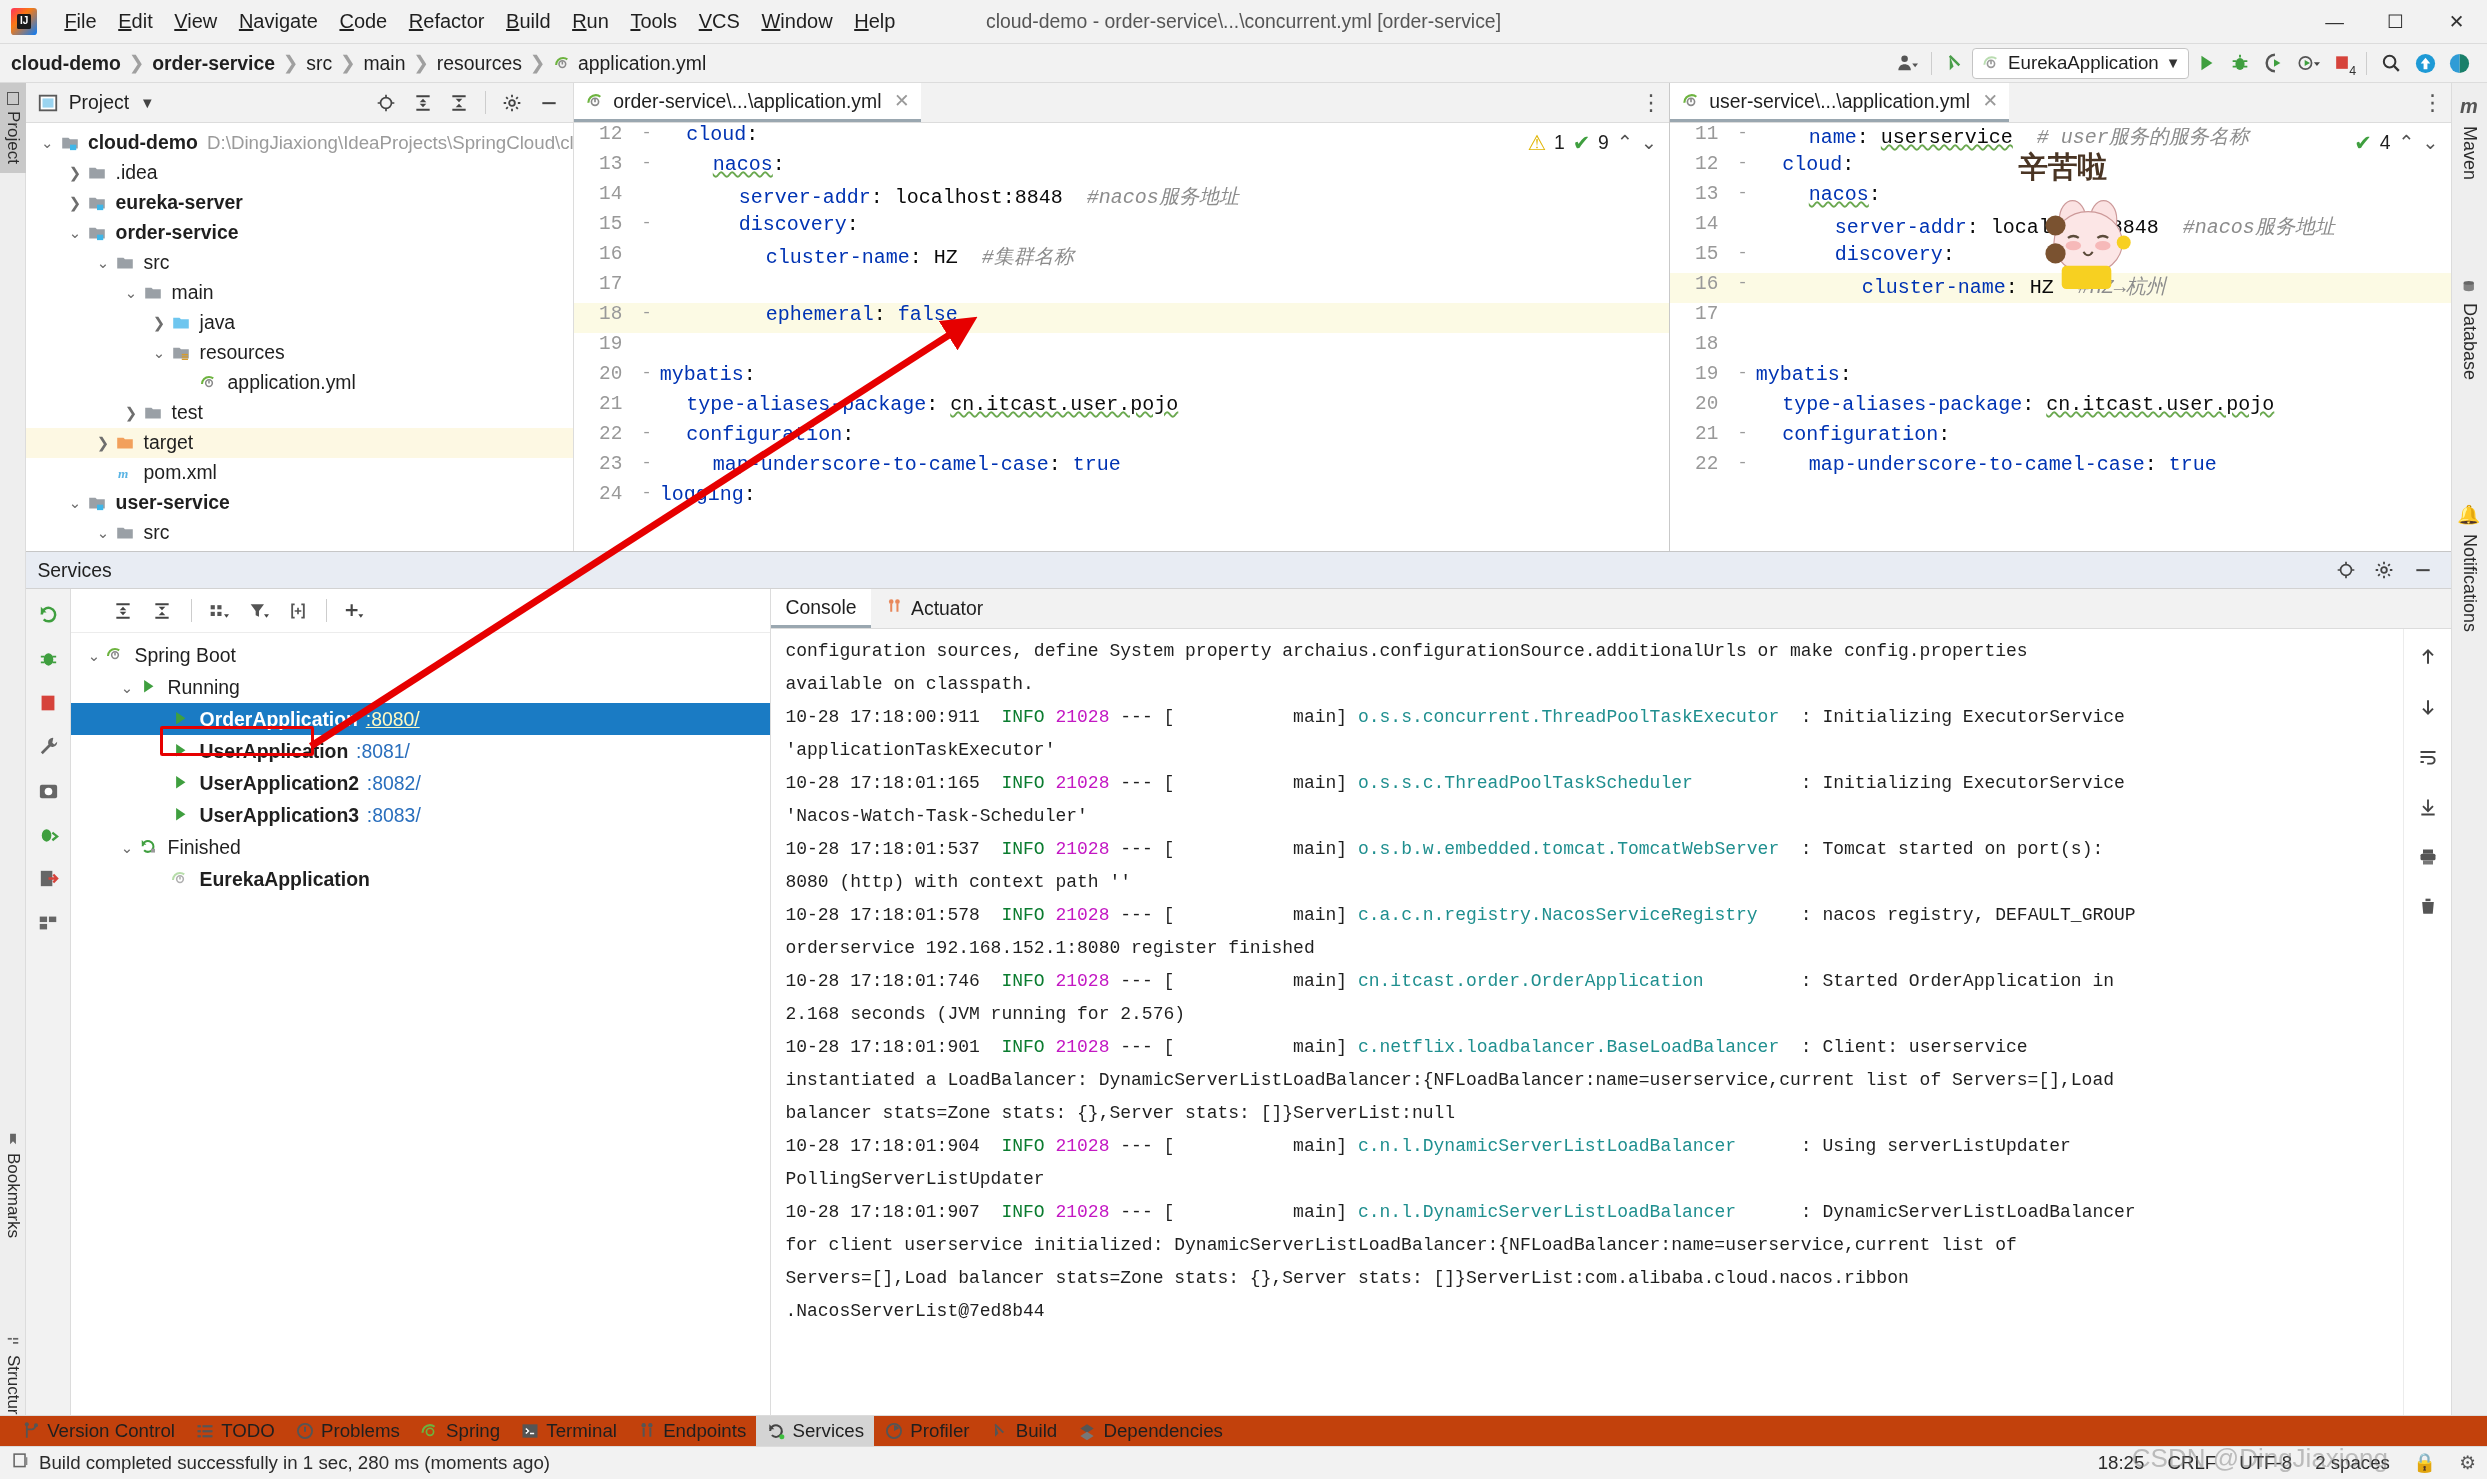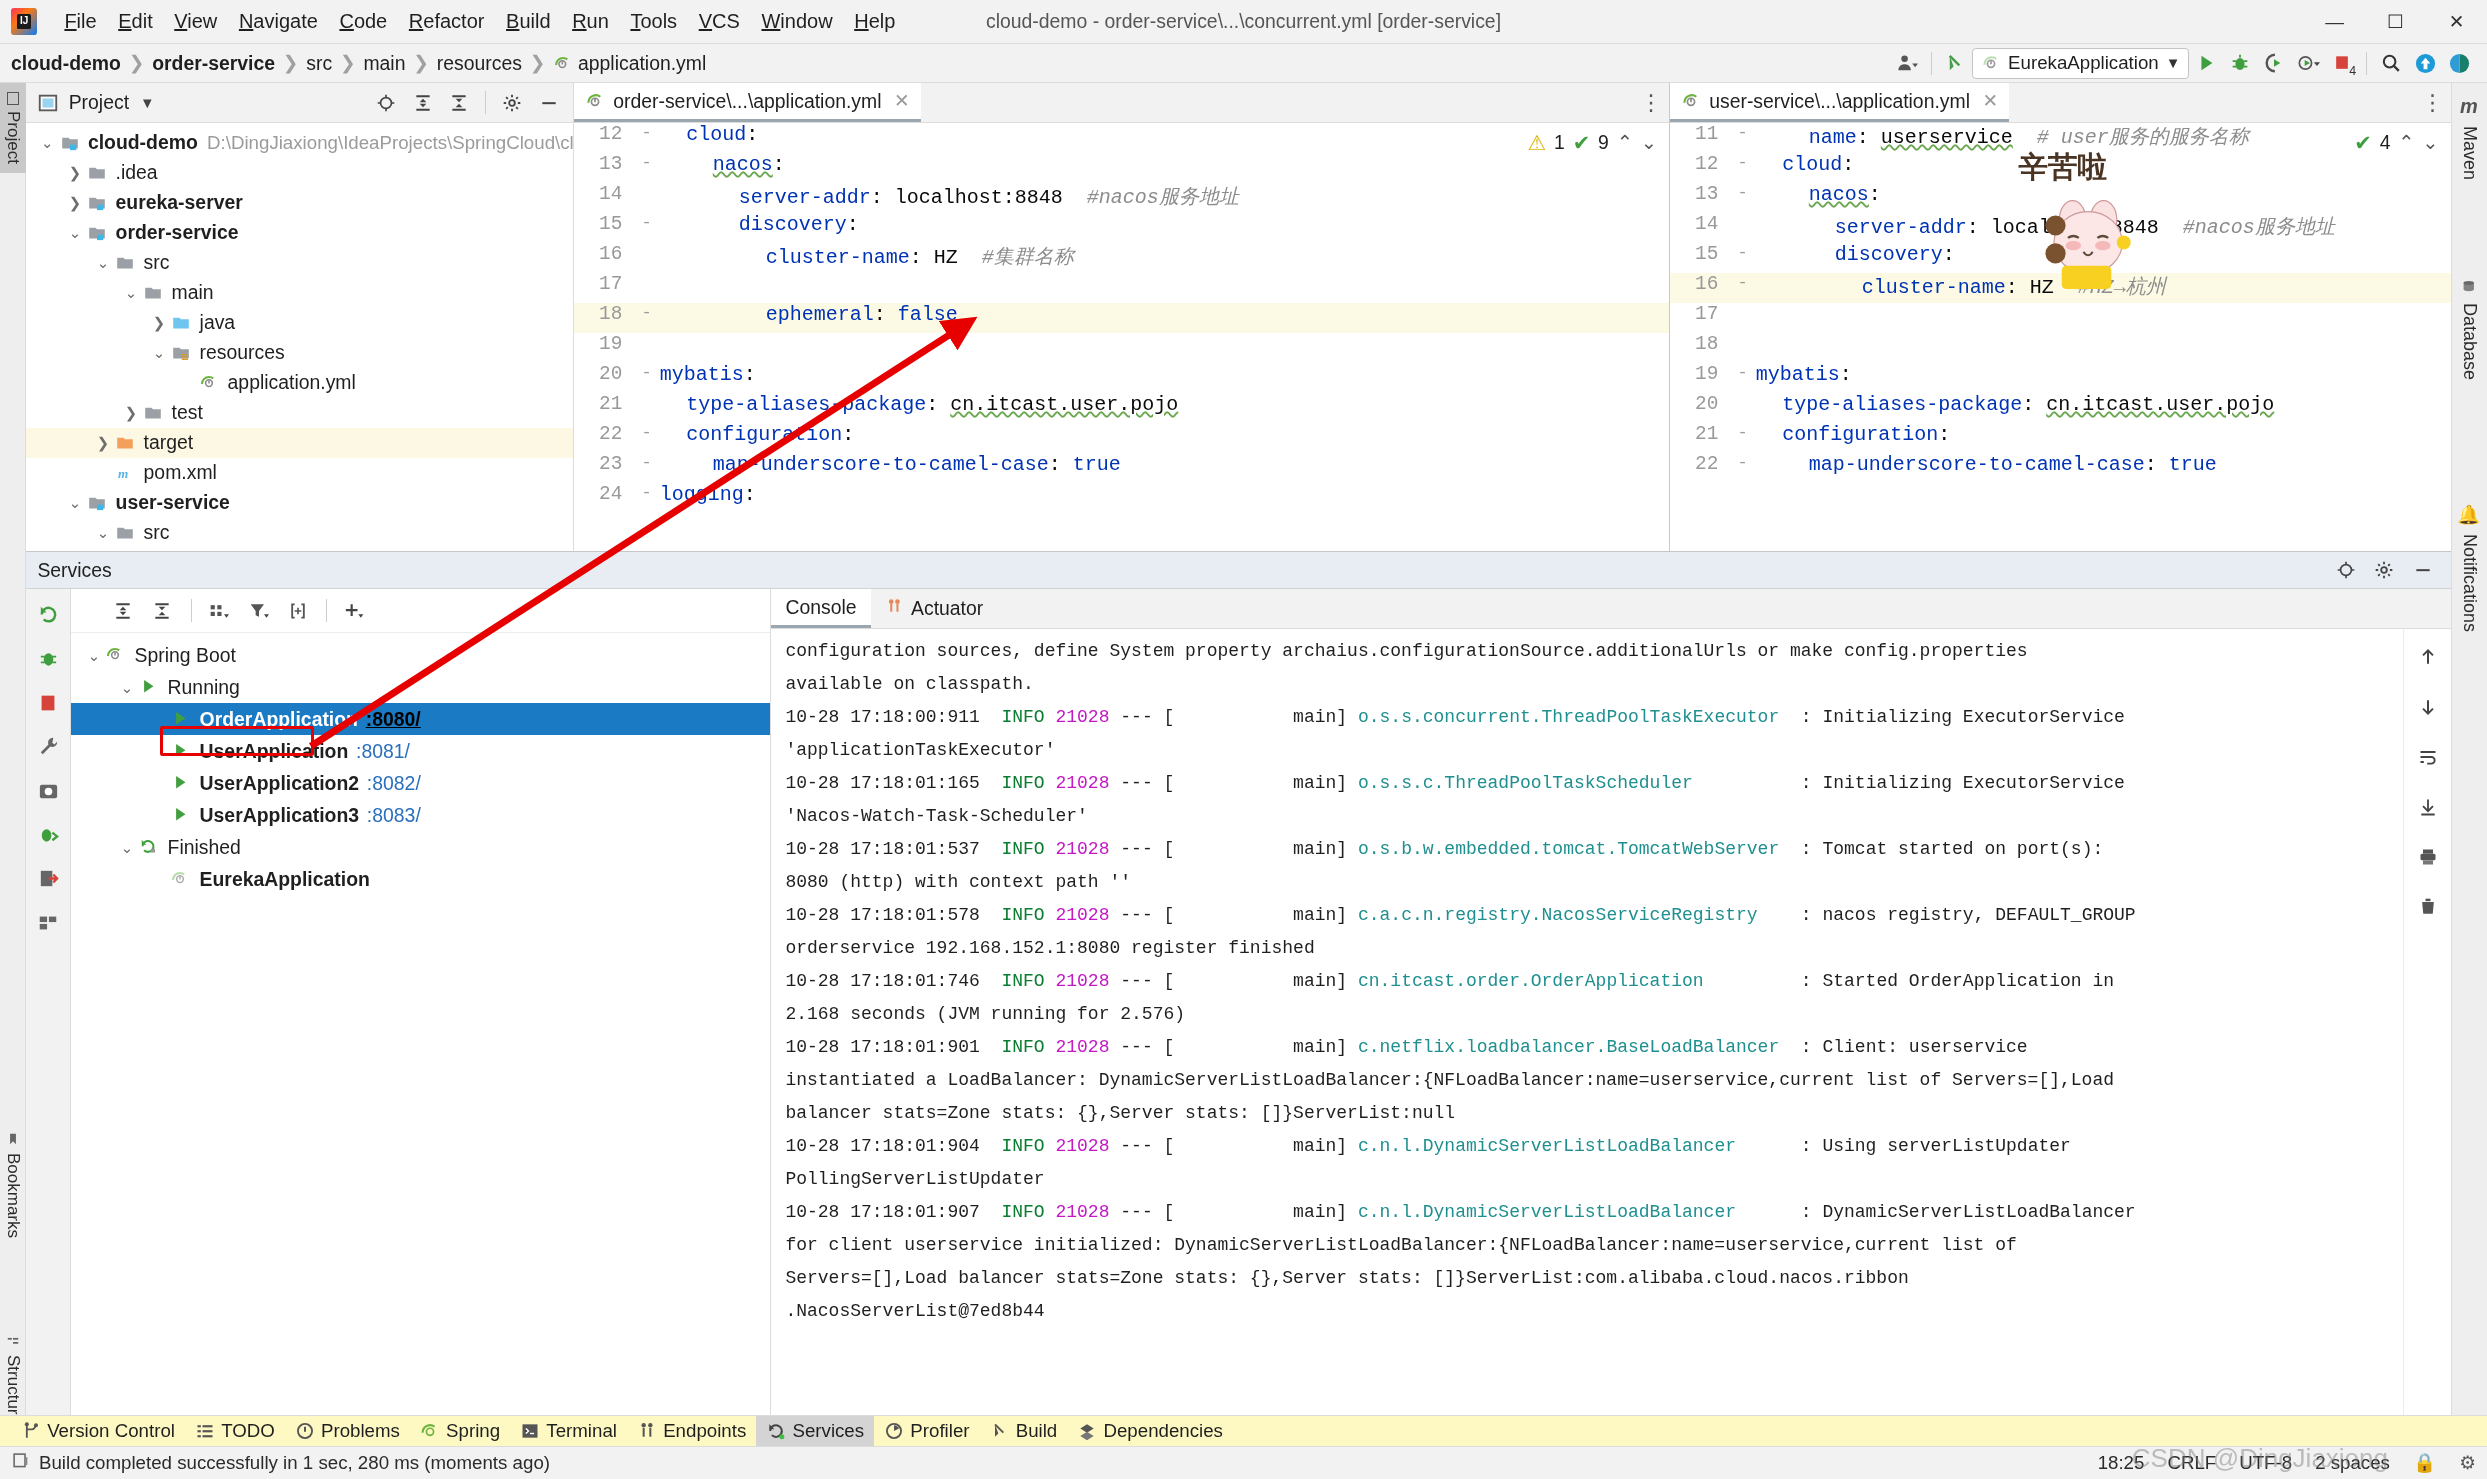--- a/index.html
+++ b/index.html
@@ -121,41 +121,41 @@
       display:flex; flex-direction:column; align-items:center; padding-top:9.3px; gap:11px; }
   .sbtn { width:33px; height:33px; display:flex; align-items:center; justify-content:center; }
   #svc-tree-pane { width:700px; flex:0 0 700px; border-right:0.8px solid #dcdcdc;
       display:flex; flex-direction:column; background:#fff; }
   #svc-toolbar { height:44px; display:flex; align-items:center; gap:3.1px;
       padding-left:34px; border-bottom:0.8px solid #ececec; }
   .sv-tb { width:36px; height:34px; display:flex; align-items:center; justify-content:center; }
   #svc-tree { flex:1; padding-top:6.2px; font-size:19.4px; }
   .snode { display:flex; align-items:center; height:32px; padding-left:9.3px; white-space:nowrap; }
   .snode.sel { background:#1a7bc4; color:#fff; }
-  .snode.sel .port { color:#000000; text-decoration:underline;font-weight:bold; }
+  .snode.sel .port { color:#fef9c3; text-decoration:underline; }
   .port { color:#2a6fbd; margin-left:7.8px; }
   .sname { font-weight:bold; }
 
   #console-pane { flex:1; display:flex; flex-direction:column; min-width:0; }
   #console-tabs { height:40px; background:#f2f2f2; border-bottom:0.8px solid #dcdcdc;
       display:flex; align-items:stretch; }
   .ctab { display:flex; align-items:center; gap:7.8px; padding:0 14px; font-size:19.4px; }
   .ctab.active { background:#fff; border-bottom:3.1px solid #9aa7b0; }
   #console-out { flex:1; background:#fff; overflow:hidden; padding:6.2px 0 0 14px;
       font-family:"Liberation Mono", monospace; font-size:18px; line-height:33px;
       white-space:pre-wrap; word-break:break-word; }
   .lg-info { color:#0a7c2f; }
   .lg-pid { color:#c318c3; }
   .lg-cls { color:#1f8f8f; }
   #console-side { width:48px; flex:0 0 48px; background:#fff; border-left:0.8px solid #ececec;
       display:flex; flex-direction:column; align-items:center; padding-top:11px; gap:17px; }
 
   
   #toolbar-bottom { position:absolute; left:0; right:0; bottom:33px; height:31px;
-      background:#fef9c3; border-top:0.8px solid #dcdcdc; display:flex; align-items:center;
+      background:#c2410c; border-top:0.8px solid #dcdcdc; display:flex; align-items:center;
       padding-left:11px; font-size:18.7px; }
   .bbtn { display:flex; align-items:center; gap:6.2px; padding:3.1px 10px; height:31px; }
   .bbtn.active { background:#d4d4d4; }
   #statusbar { position:absolute; left:0; right:0; bottom:0; height:33px; background:#f2f2f2;
       border-top:0.8px solid #dcdcdc; display:flex; align-items:center; padding:0 11px;
       font-size:18.7px; color:#2b2b2b; }
   #status-right { margin-left:auto; display:flex; align-items:center; gap:23px; position:relative; }
 
   
   #overlay { position:absolute; inset:0; pointer-events:none; z-index:40; }

